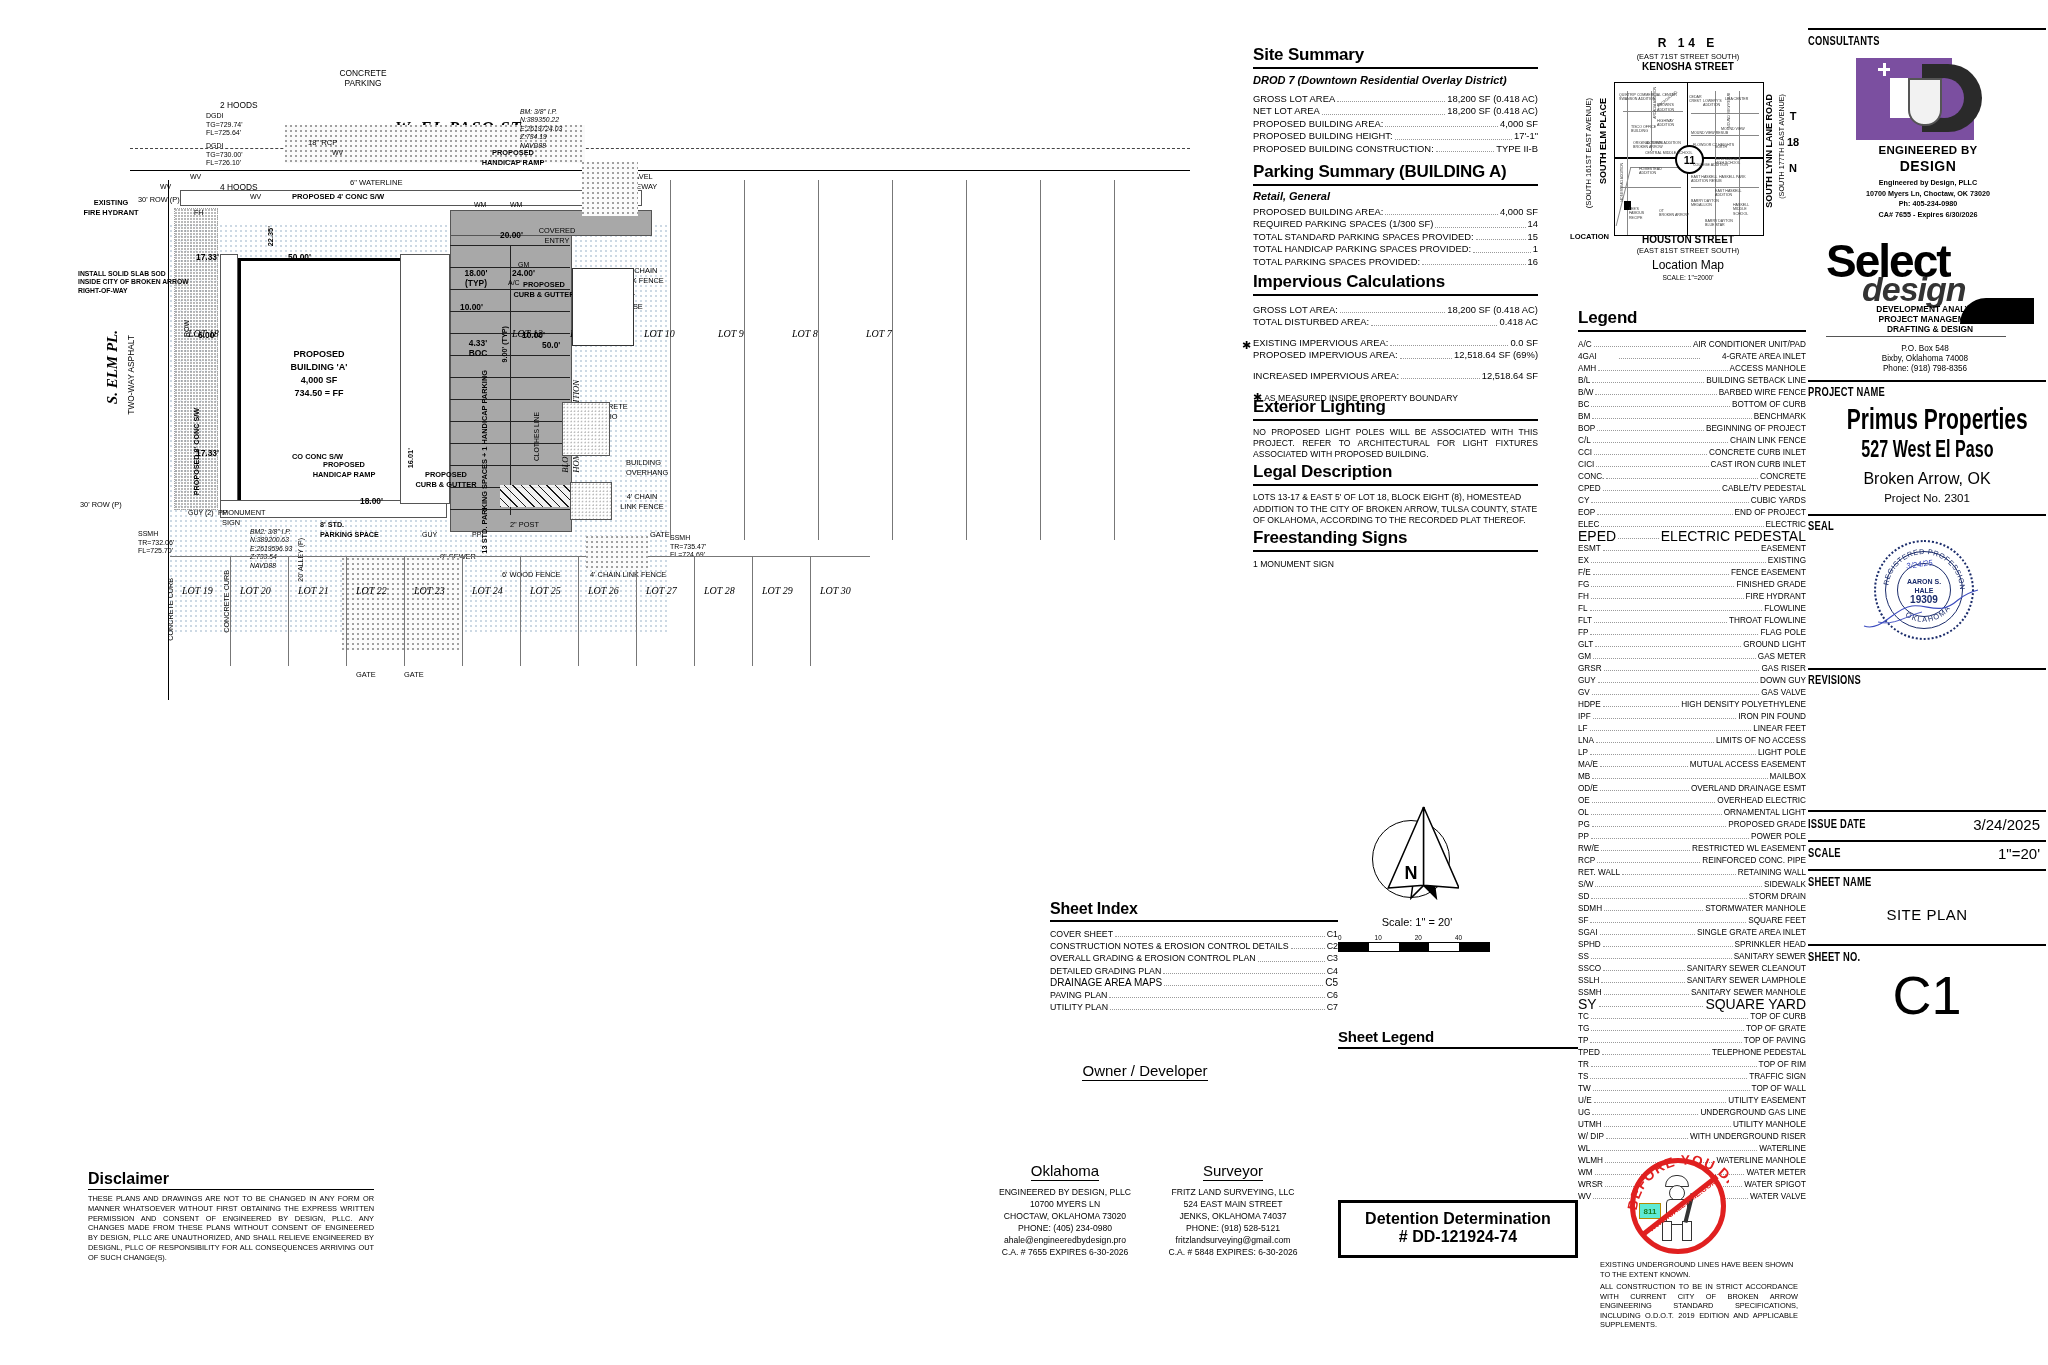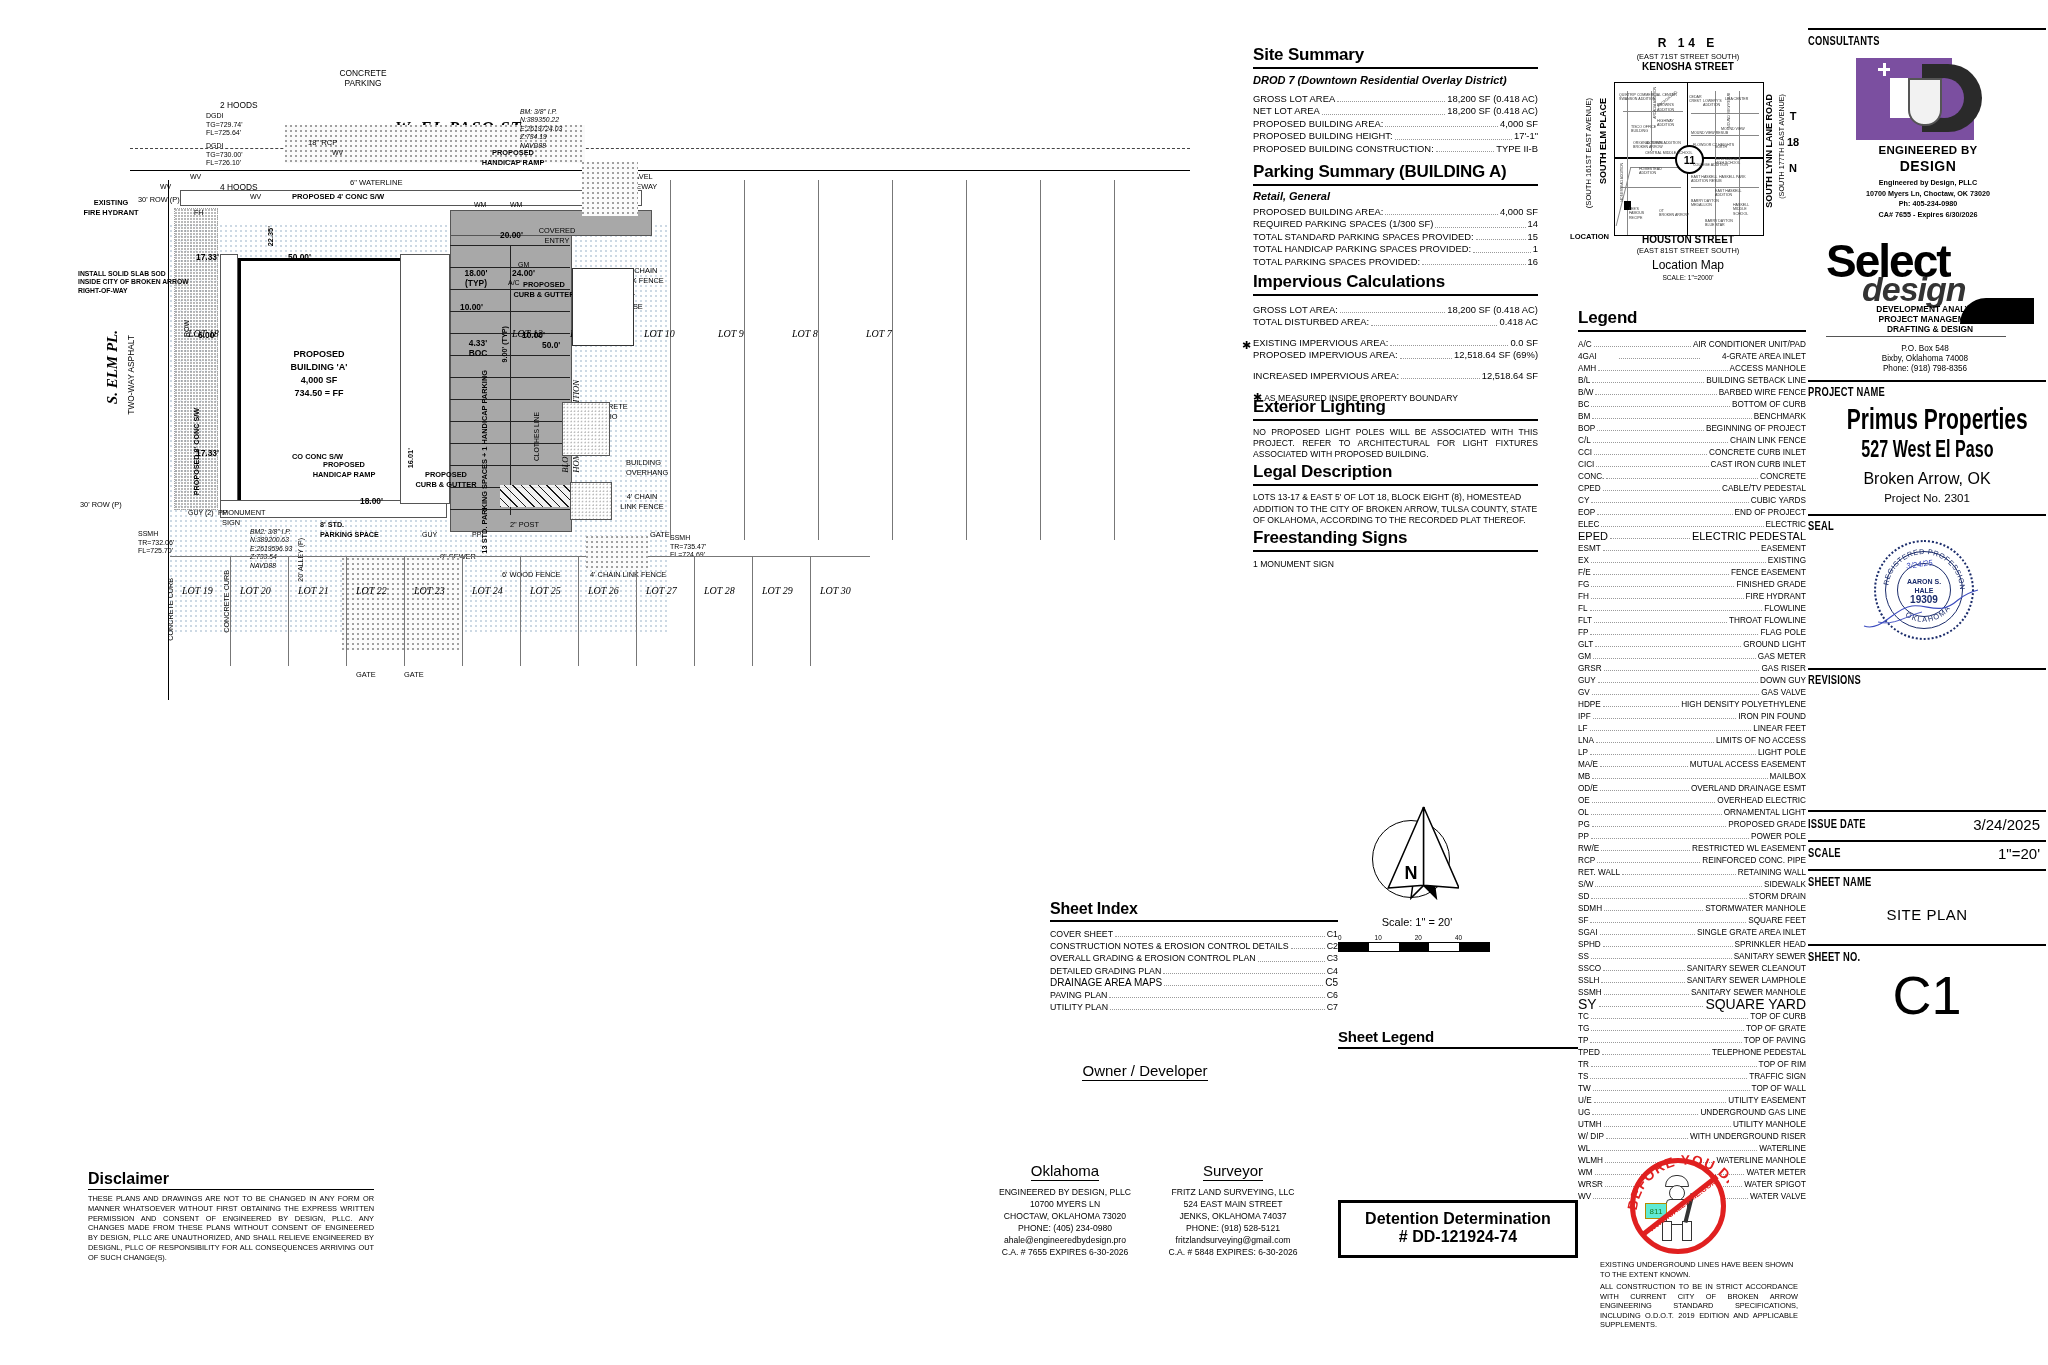--- a/index.html
+++ b/index.html
@@ -543,21 +543,21 @@
       <div class="dotrow" style="font-size: 8.2px; line-height: 11.1px;">
         <span class="lbl">EOP</span>
         <span class="dots"></span>
         <span class="val">END OF PROJECT</span>
       </div>
       <div class="dotrow" style="font-size: 8.2px; line-height: 11.1px;">
         <span class="lbl">ELEC</span>
         <span class="dots"></span>
         <span class="val">ELECTRIC</span>
       </div>
-      <div class="dotrow" style="font-size: 11px; line-height: 11.1px;">
+      <div class="dotrow" style="font-size: 14px; line-height: 11.1px;">
         <span class="lbl">EPED</span>
         <span class="dots"></span>
         <span class="val">ELECTRIC PEDESTAL</span>
       </div>
       <div class="dotrow" style="font-size: 8.2px; line-height: 11.1px;">
         <span class="lbl">ESMT</span>
         <span class="dots"></span>
         <span class="val">EASEMENT</span>
       </div>
       <div class="dotrow" style="font-size: 8.2px; line-height: 11.1px;">
@@ -1053,21 +1053,21 @@
           <textPath href="#digArc" startOffset="3%">BEFORE YOU DIG</textPath>
         </text>
       </svg>
 
       <div style="position:absolute;left:30px;top:12px;width:22px;height:10px;border-radius:11px 11px 0 0;border:1.4px solid #333;background:#fff;"></div>
       <div style="position:absolute;left:34px;top:22px;width:14px;height:14px;border-radius:50%;border:1.4px solid #333;background:#fff;"></div>
       <div style="position:absolute;left:31px;top:36px;width:20px;height:24px;border:1.4px solid #333;background:#fff;border-radius:4px;"></div>
       <div style="position:absolute;left:27px;top:58px;width:8px;height:18px;border:1.4px solid #333;background:#fff;"></div>
       <div style="position:absolute;left:47px;top:58px;width:8px;height:18px;border:1.4px solid #333;background:#fff;"></div>
       <div style="position:absolute;left:52px;top:30px;width:4px;height:30px;background:#333;transform:rotate(14deg);"></div>
-      <div style="position:absolute;left:10px;top:40px;width:20px;height:14px;background:#5eead4;border:1px solid #b38a00;display:flex;align-items:center;justify-content:center;font-size:8px;font-weight:normal;color:#1a7a1a;">811</div>
+      <div style="position:absolute;left:4px;top:40px;width:20px;height:14px;background:#5eead4;border:1px solid #b38a00;display:flex;align-items:center;justify-content:center;font-size:8px;font-weight:bold;color:#1a7a1a;">811</div>
       <div style="position:absolute;left:8px;top:40px;width:74px;height:12px;transform:rotate(-37deg);text-align:center;font-size:7.4px;font-weight:bold;color:#e02020;letter-spacing:.2px;">WWW.CALLOKIE.COM</div>
     </div>
   </div>
   <div class="abs xs" style="left:0;top:102px;width:198px;line-height:9.6px;">EXISTING UNDERGROUND LINES HAVE BEEN SHOWN TO THE EXTENT KNOWN.</div>
   <div class="abs xs just" style="left:0;top:124px;width:198px;line-height:9.6px;">ALL CONSTRUCTION TO BE IN STRICT ACCORDANCE WITH CURRENT CITY OF BROKEN ARROW ENGINEERING STANDARD SPECIFICATIONS, INCLUDING O.D.O.T. 2019 EDITION AND APPLICABLE SUPPLEMENTS.</div>
 </div>
 
 <div class="abs" style="left:88px;top:1170px;width:286px;">
   <div style="font-size:16px;font-weight:bold;border-bottom:1.6px solid #000;padding-bottom:1px;">Disclaimer</div>
   <div class="xs just" style="margin-top:4px;line-height:9.8px;">THESE PLANS AND DRAWINGS ARE NOT TO BE CHANGED IN ANY FORM OR MANNER WHATSOEVER WITHOUT FIRST OBTAINING THE EXPRESS WRITTEN PERMISSION AND CONSENT OF ENGINEERED BY DESIGN, PLLC. ANY CHANGES MADE FROM THESE PLANS WITHOUT CONSENT OF ENGINEERED BY DESIGN, PLLC ARE UNAUTHORIZED, AND SHALL RELIEVE ENGINEERED BY DESIGNL, PLLC OF RESPONSIBILITY FOR ALL CONSEQUENCES ARRIVING OUT OF SUCH CHANGE(S).</div>

